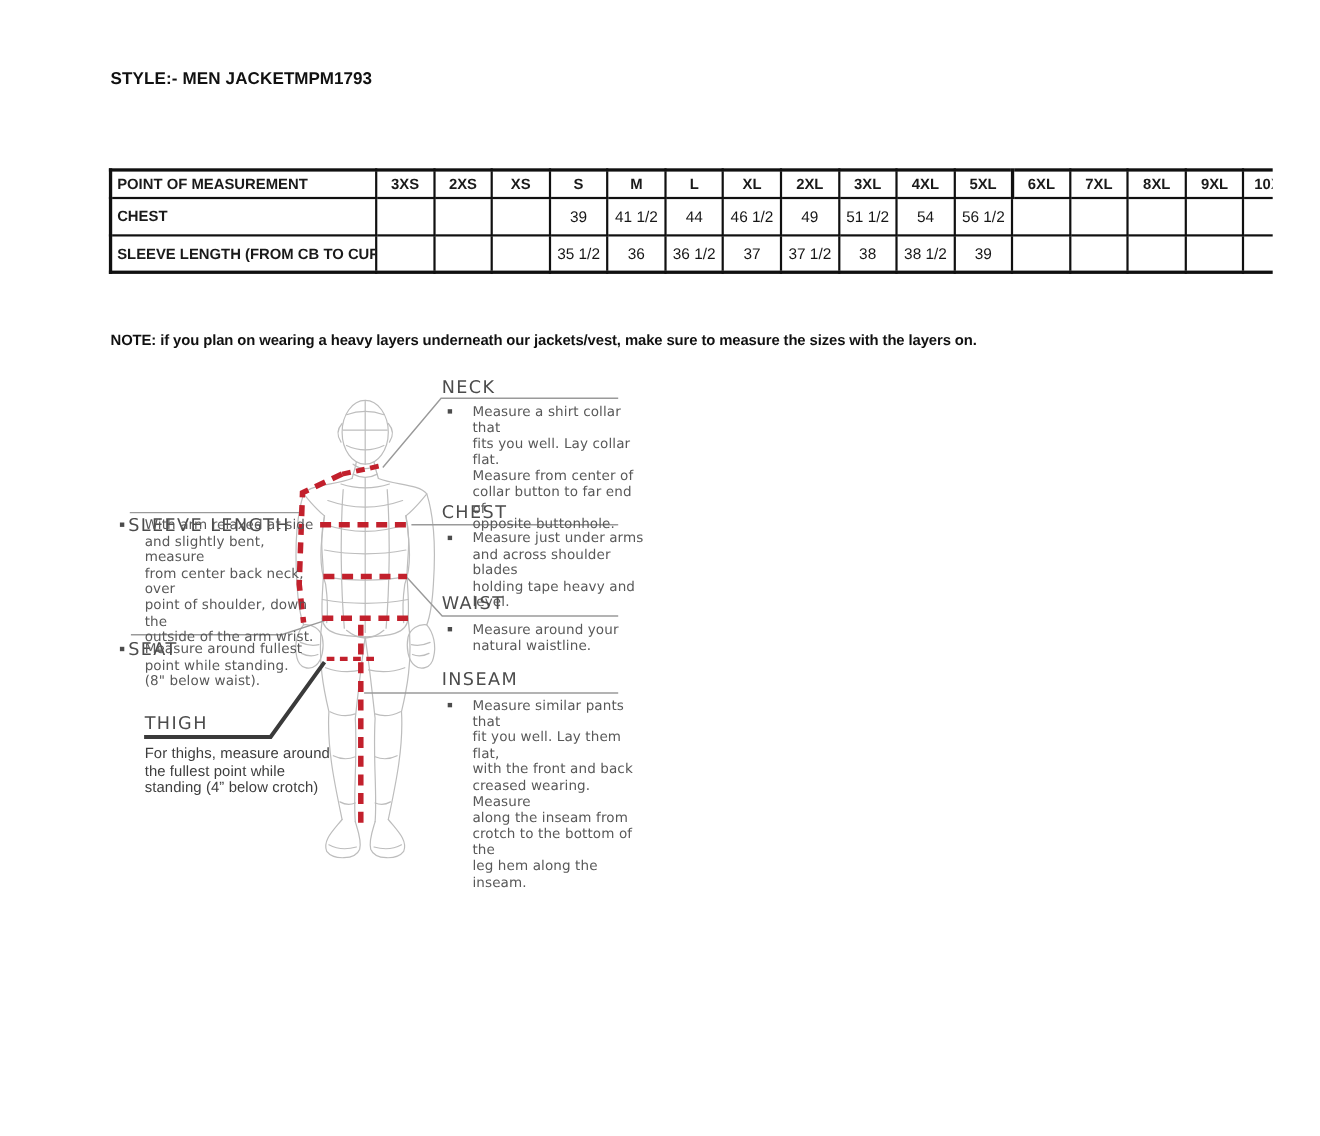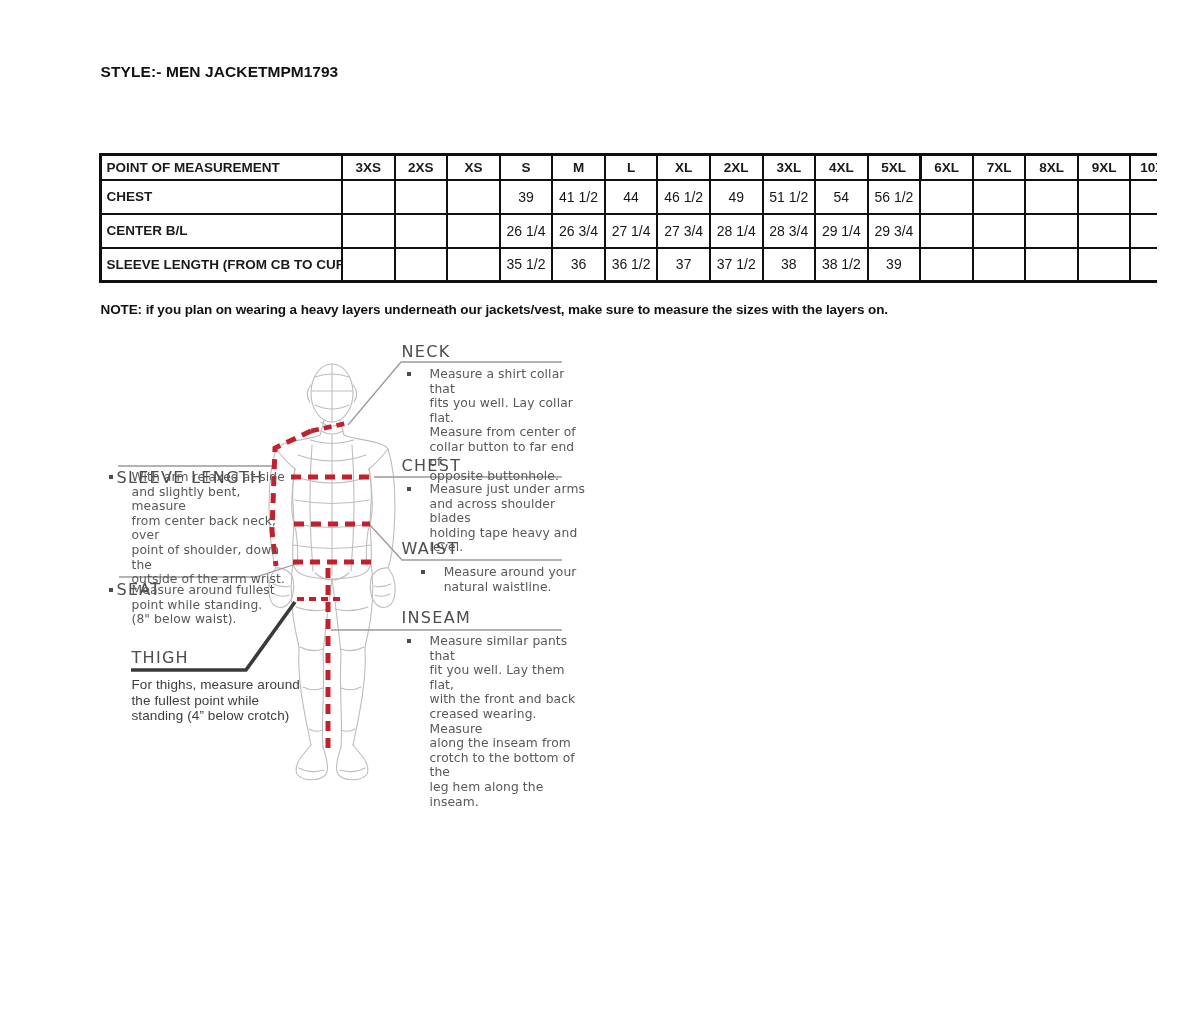--- a/index.html
+++ b/index.html
@@ -50,21 +50,21 @@
   .lbl-neck   { top:342px; left:358px; }
   .lbl-chest  { top:456px; left:358px; }
   .lbl-waist  { top:539px; left:358px; }
   .lbl-inseam { top:608px; left:358px; }
   .lbl-sleeve { top:468px; left:73px; }
   .lbl-seat   { top:580px; left:73px; }
   .lbl-thigh  { top:648px; left:88px; }
 
   .desc-neck   { top:367px; left:363px; width:170px; }
   .desc-chest  { top:482px; left:363px; width:180px; }
-  .desc-waist  { top:565px; left:363px; width:170px;justify-content:flex-end; }
+  .desc-waist  { top:565px; left:363px; width:170px; }
   .desc-inseam { top:634px; left:363px; width:180px; }
   .desc-sleeve { top:470px; left:65px;  width:190px; }
   .desc-seat   { top:583px; left:65px;  width:180px; }
   .desc-thigh  { top:677px; left:88px;  width:190px; }
 
   svg .wire { fill:none; stroke-width:1.1; stroke-linecap:round; stroke-linejoin:round; }
   svg .dash { fill:none; stroke-linecap:butt; }
   svg .leader { fill:none; stroke-width:1.3; }
   svg .leader-thick { fill:none; stroke-width:3.6; }
 </style>
@@ -132,39 +132,20 @@
           <td>51 1/2</td>
           <td>54</td>
           <td>56 1/2</td>
           <td></td>
           <td></td>
           <td></td>
           <td></td>
           <td></td>
         </tr>
         <tr>
-          <th>CENTER B/L</th>
-          <td></td>
-          <td></td>
-          <td></td>
-          <td>26 1/4</td>
-          <td>26 3/4</td>
-          <td>27 1/4</td>
-          <td>27 3/4</td>
-          <td>28 1/4</td>
-          <td>28 3/4</td>
-          <td>29 1/4</td>
-          <td>29 3/4</td>
-          <td></td>
-          <td></td>
-          <td></td>
-          <td></td>
-          <td></td>
-        </tr>
-        <tr>
           <th>SLEEVE LENGTH (FROM CB TO CUFF)</th>
           <td></td>
           <td></td>
           <td></td>
           <td>35 1/2</td>
           <td>36</td>
           <td>36 1/2</td>
           <td>37</td>
           <td>37 1/2</td>
           <td>38</td>

